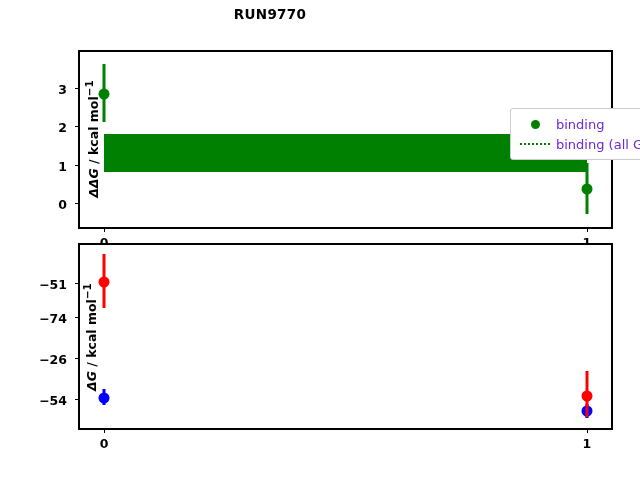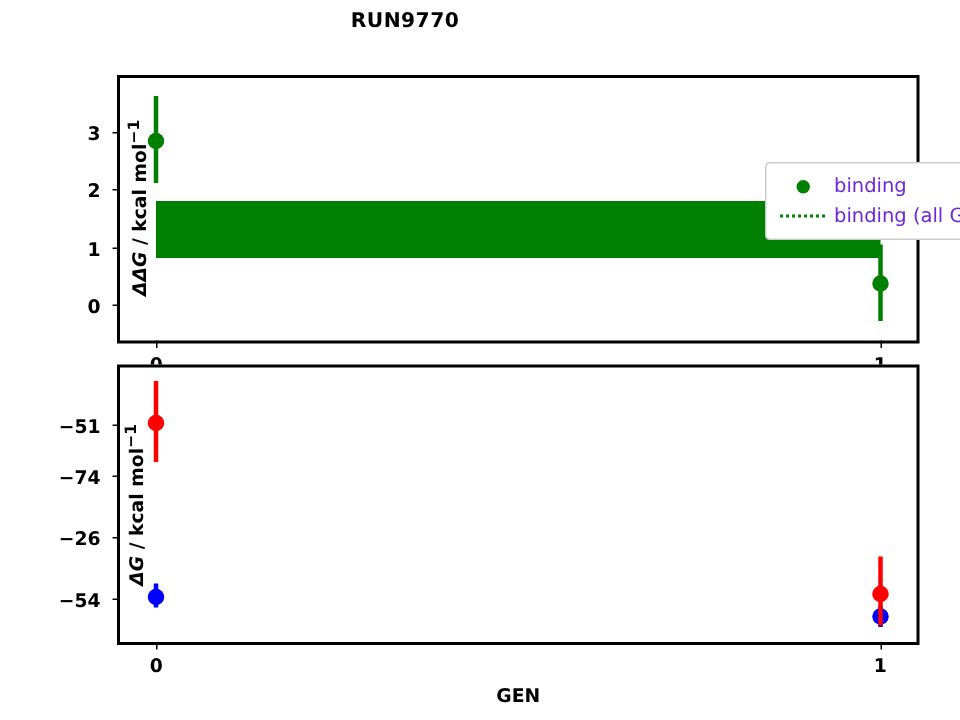--- a/index.html
+++ b/index.html
@@ -271,16 +271,15 @@
           <div class="marker" style="left: 24.1364px; top: 152.5px; width: 11px; height: 11px; background: rgb(0, 0, 255);"></div>
           <div class="errbar" style="left: 506.864px; top: 158.6px; height: 14.64px; border-left: 3px solid rgb(0, 0, 255);"></div>
           <div class="marker" style="left: 506.864px; top: 165.92px; width: 11px; height: 11px; background: rgb(0, 0, 255);"></div>
           <div class="errbar" style="left: 24.1364px; top: 8.54px; height: 54.4933px; border-left: 3px solid rgb(255, 0, 0);"></div>
           <div class="marker" style="left: 24.1364px; top: 36.6px; width: 11px; height: 11px; background: rgb(255, 0, 0);"></div>
           <div class="errbar" style="left: 506.864px; top: 125.66px; height: 46.36px; border-left: 3px solid rgb(255, 0, 0);"></div>
           <div class="marker" style="left: 506.864px; top: 151.28px; width: 11px; height: 11px; background: rgb(255, 0, 0);"></div>
         </div>
     </div>
 
-    <div class="xlabel">GEN</div>
 
   </div>
 </div>
 
 </body></html>

